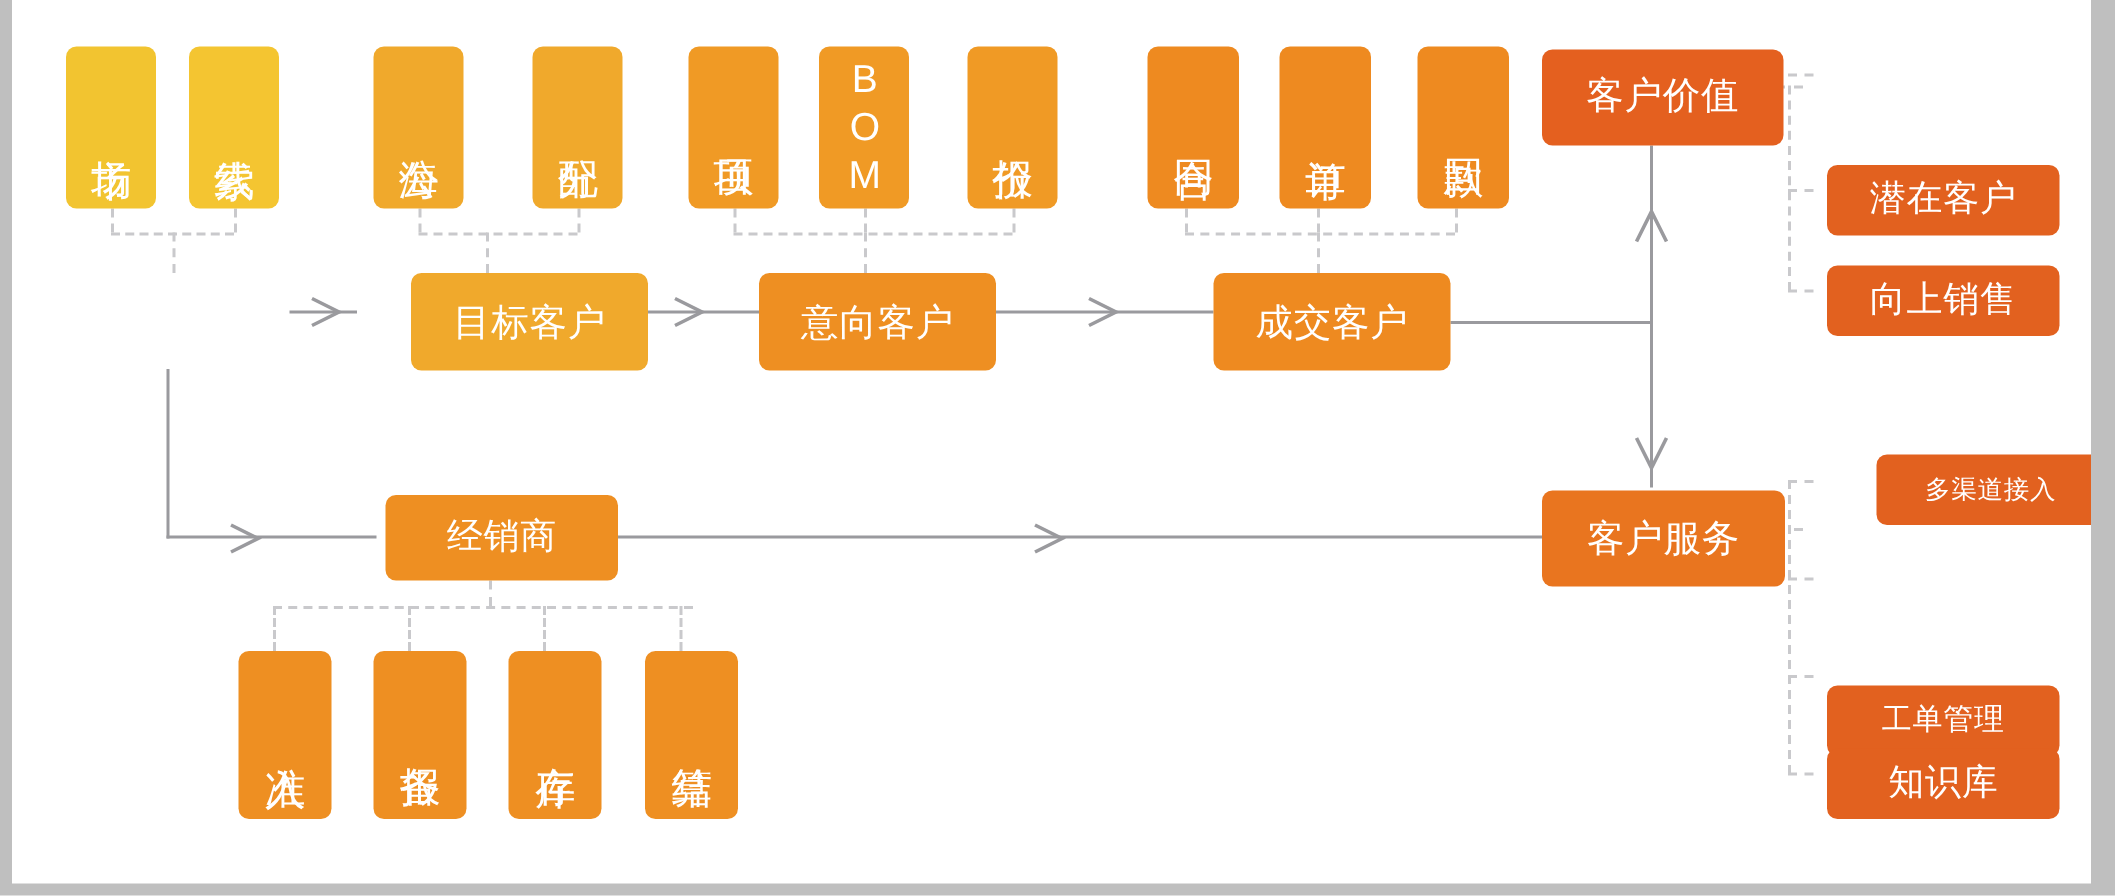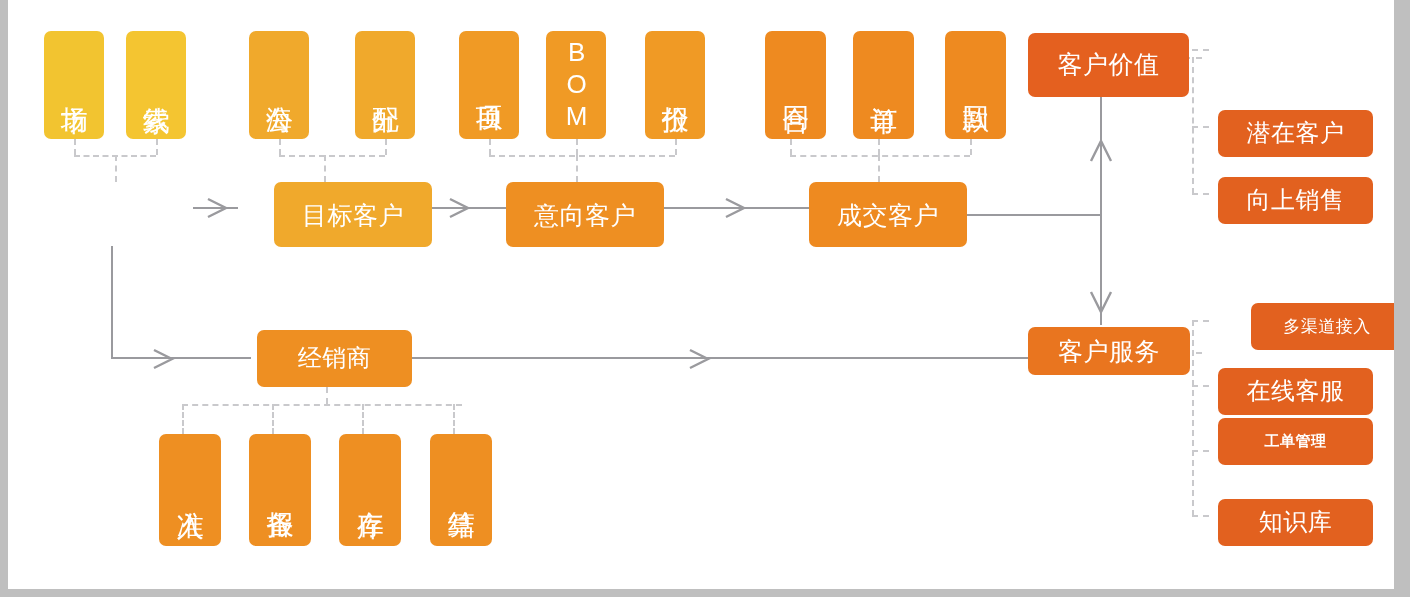--- a/index.html
+++ b/index.html
@@ -168,20 +168,19 @@
   <div class="node c-o7" style="left:1210px; top:110px; width:155px; height:47px; font-size:24px;">潜在客户</div>
   <div class="node c-o7" style="left:1210px; top:177px; width:155px; height:47px; font-size:24px;">向上销售</div>
 
   <div class="node c-o3" style="left:249px; top:330px; width:155px; height:57px; font-size:24px;">经销商</div>
 
   <div class="node vert c-o3" style="left:151px; top:434px; width:62px; height:112px; font-size:27px;">准入</div>
   <div class="node vert c-o3" style="left:241px; top:434px; width:62px; height:112px; font-size:27px;">报备</div>
   <div class="node vert c-o3" style="left:331px; top:434px; width:62px; height:112px; font-size:27px;">库存</div>
   <div class="node vert c-o3" style="left:422px; top:434px; width:62px; height:112px; font-size:27px;">结算</div>
 
-  <div class="node c-o5" style="left:1020px; top:327px; width:162px; height:48px; font-size:25px;">客户服务</div>
+  <div class="node c-o5" style="left:1020px; top:327px; width:162px; height:64px; font-size:25px;">客户服务</div>
 
   <div class="node c-o7" style="left:1210px; top:303px; width:152px; height:47px; font-size:17px;margin-left:33px;">多渠道接入</div>
-  <div class="node c-o7" style="left:1210px; top:368px; width:155px; height:47px; font-size:24px;">在线客服</div>
-  <div class="node c-o7" style="left:1210px; top:418px; width:155px; height:47px; font-size:15px;font-weight:bold;">工单管理</div>
+  <div class="node c-o7" style="left:1210px; top:457px; width:155px; height:47px; font-size:20px;">工单管理</div>
   <div class="node c-o7" style="left:1210px; top:499px; width:155px; height:47px; font-size:24px;">知识库</div>
 
 </div>
 
 </body></html>

